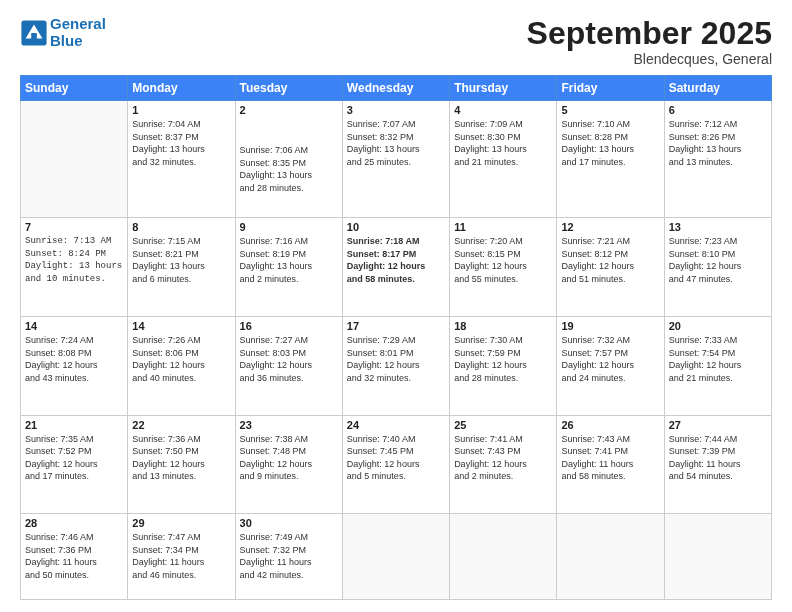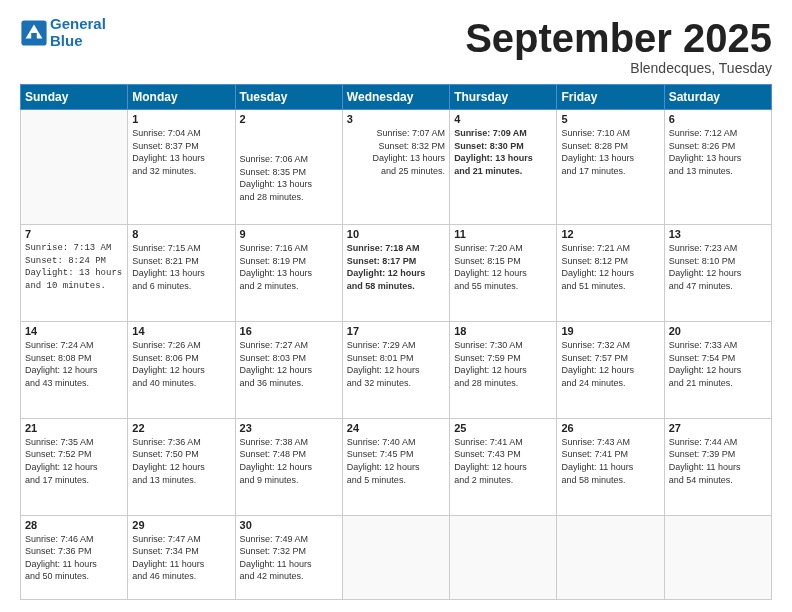--- a/index.html
+++ b/index.html
@@ -29,38 +29,38 @@
     }
     .logo-icon {
       width: 28px;
       height: 28px;
       margin-right: 2px;
     }
     .title-block {
       text-align: right;
     }
     .month-title {
-      font-size: 40px;
+      font-size: 32px;
       font-weight: bold;
       color: #222;
       line-height: 1.1;
     }
     .location {
       font-size: 14px;
       color: #444;
     }
     .calendar {
       flex: 1;
       border: 1px solid #ccc;
       border-collapse: collapse;
       width: 100%;
       table-layout: fixed;
     }
     .calendar th {
-      background: #0369a1;
+      background: #3b82f6;
       color: #fff;
       font-size: 12px;
       font-weight: bold;
       padding: 5px 4px;
       text-align: left;
       border: 1px solid #4a8dd5;
     }
     .calendar td {
       border: 1px solid #ccc;
       vertical-align: top;
@@ -100,21 +100,21 @@
         <polygon points="20,8 32,28 8,28" fill="white"></polygon>
         <rect x="16" y="20" width="8" height="12" fill="#1a6fb5"></rect>
       </svg>
       <div>
         <div style="font-size:15px;font-weight:bold;color:#1a6fb5;line-height:1.1;">General</div>
         <div style="font-size:15px;font-weight:bold;color:#1a6fb5;line-height:1.1;">Blue</div>
       </div>
     </div>
     <div class="title-block">
       <div class="month-title">September 2025</div>
-      <div class="location">Blendecques, Tuesday</div>
+      <div class="location">Blendecques, General</div>
     </div>
   </div>
 
   <table class="calendar">
     <thead>
       <tr>
       <th>Sunday</th>
           <th>Monday</th>
           <th>Tuesday</th>
           <th>Wednesday</th>
@@ -135,28 +135,28 @@
           </td>
           <td>
             <span class="day-num">2</span>
             <div class="day-info" style="white-space: pre-line; margin-top: 28px;">Sunrise: 7:06 AM
 Sunset: 8:35 PM
 Daylight: 13 hours
 and 28 minutes.</div>
           </td>
           <td>
             <span class="day-num">3</span>
-            <div class="day-info" style="white-space: pre-line; text-align: right;">Sunrise: 7:07 AM
+            <div class="day-info" style="white-space: pre-line;">Sunrise: 7:07 AM
 Sunset: 8:32 PM
 Daylight: 13 hours
 and 25 minutes.</div>
           </td>
           <td>
             <span class="day-num">4</span>
-            <div class="day-info" style="white-space: pre-line; font-weight: bold;">Sunrise: 7:09 AM
+            <div class="day-info" style="white-space: pre-line;">Sunrise: 7:09 AM
 Sunset: 8:30 PM
 Daylight: 13 hours
 and 21 minutes.</div>
           </td>
           <td>
             <span class="day-num">5</span>
             <div class="day-info" style="white-space: pre-line;">Sunrise: 7:10 AM
 Sunset: 8:28 PM
 Daylight: 13 hours
 and 17 minutes.</div>

